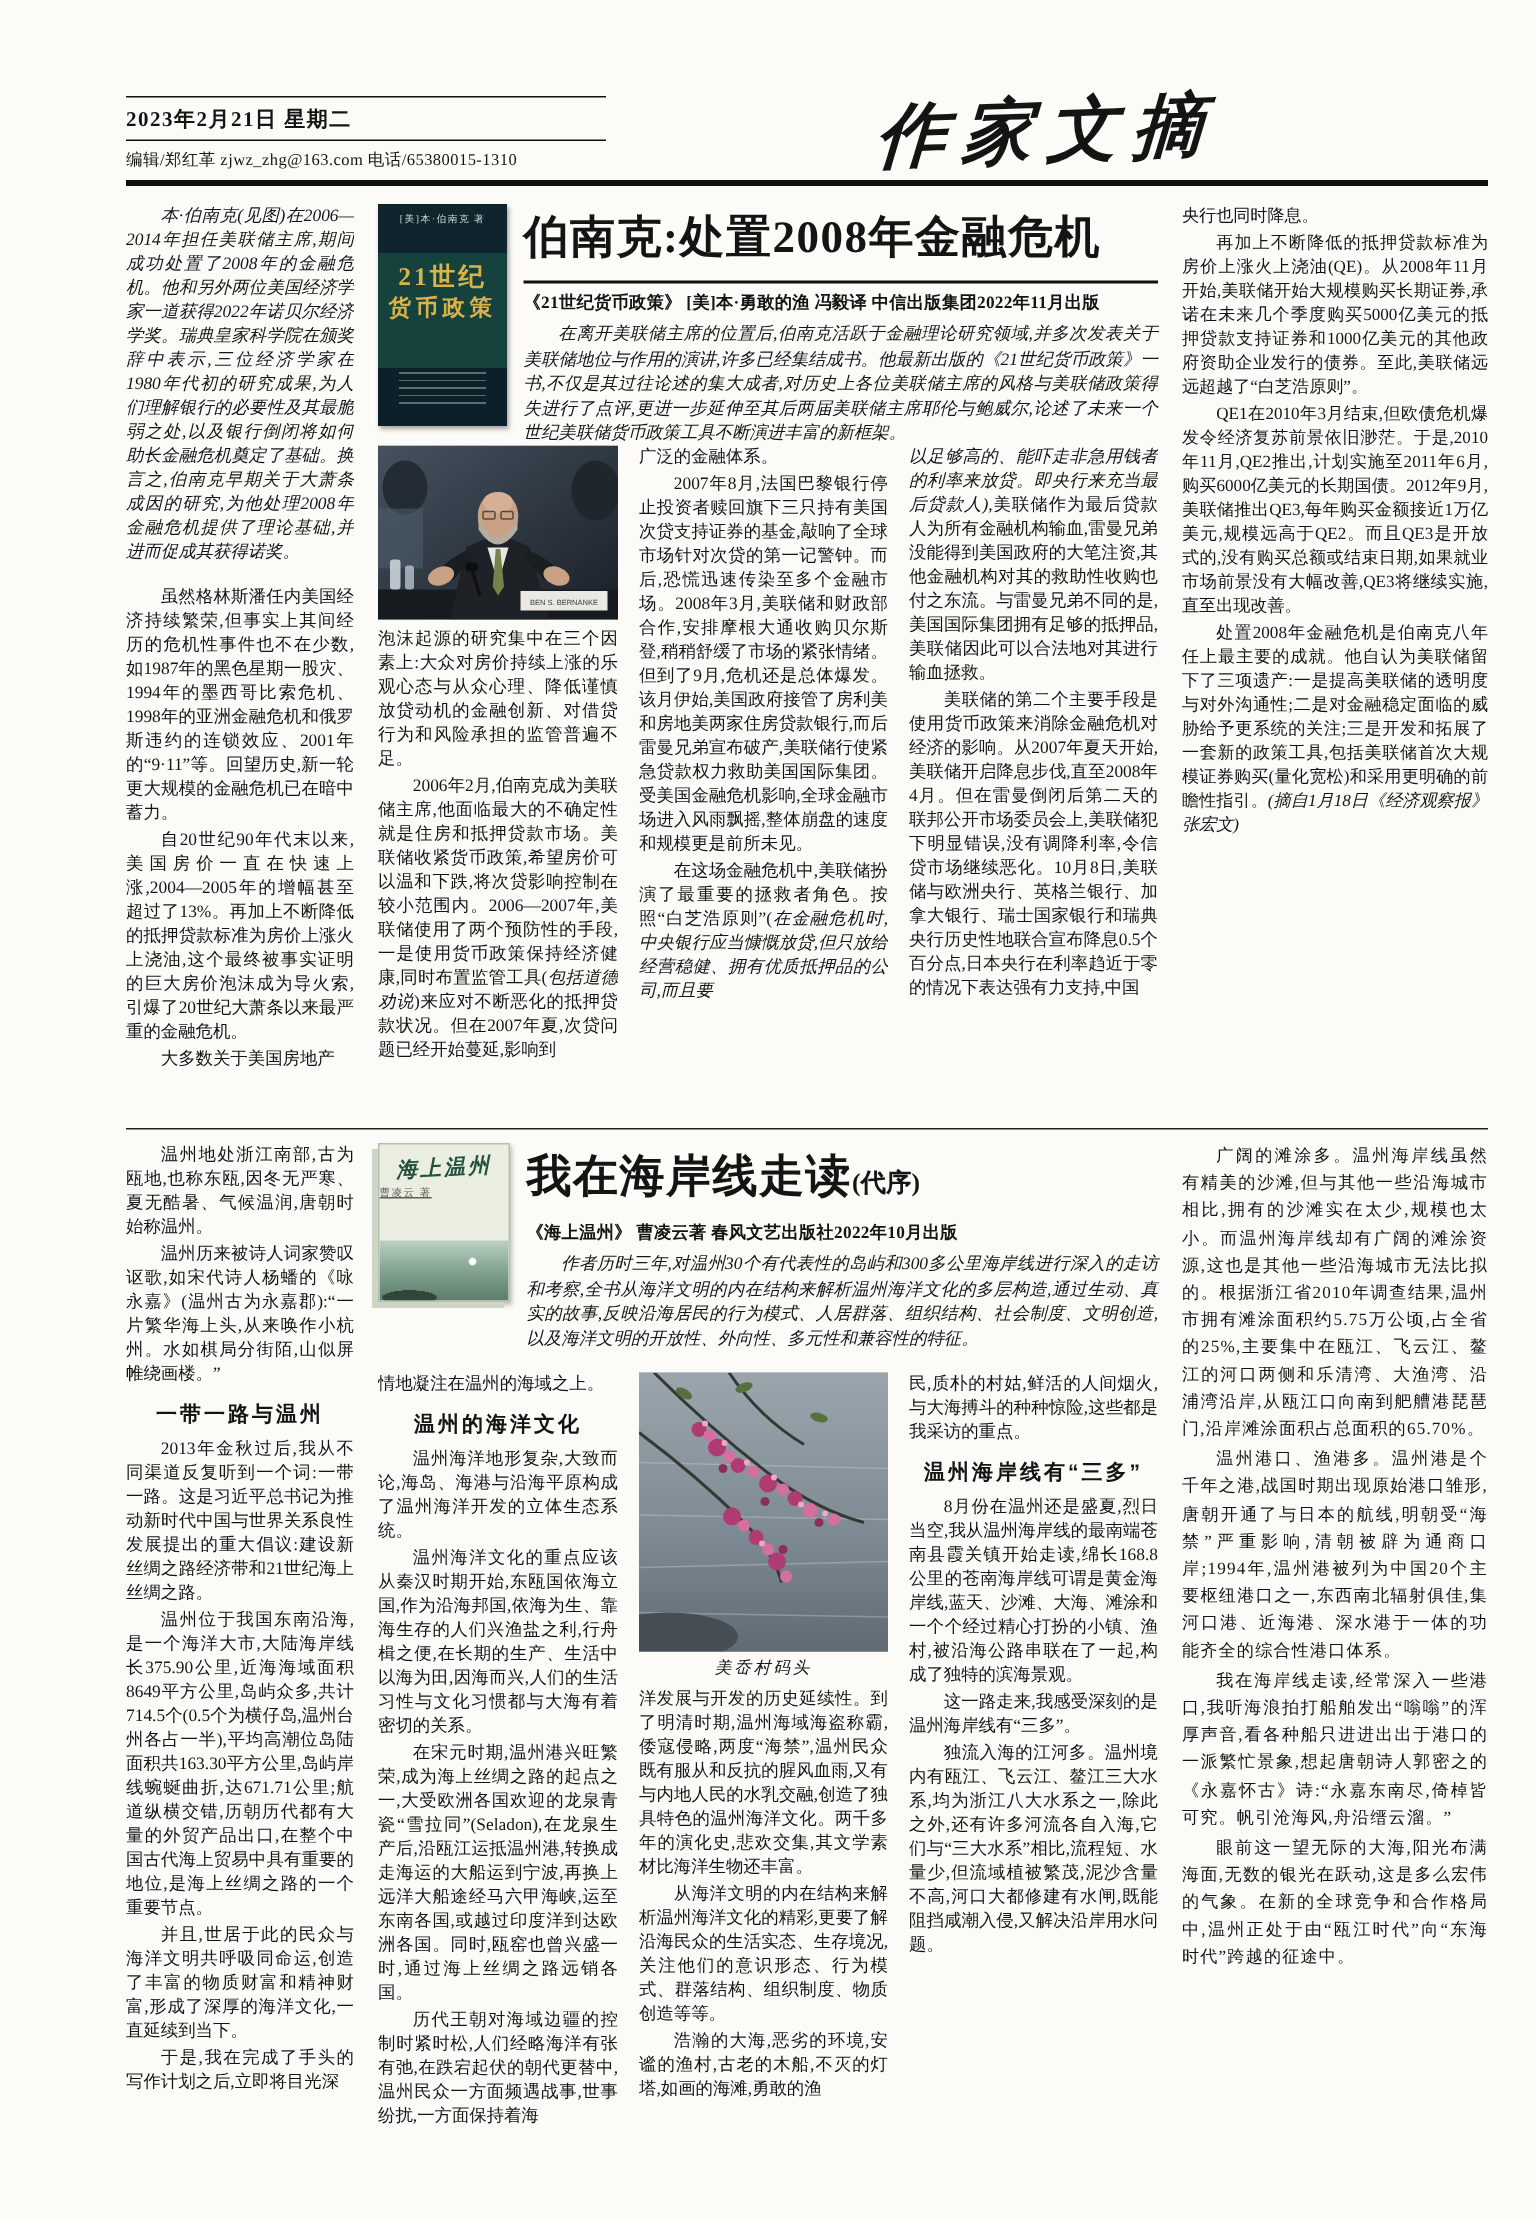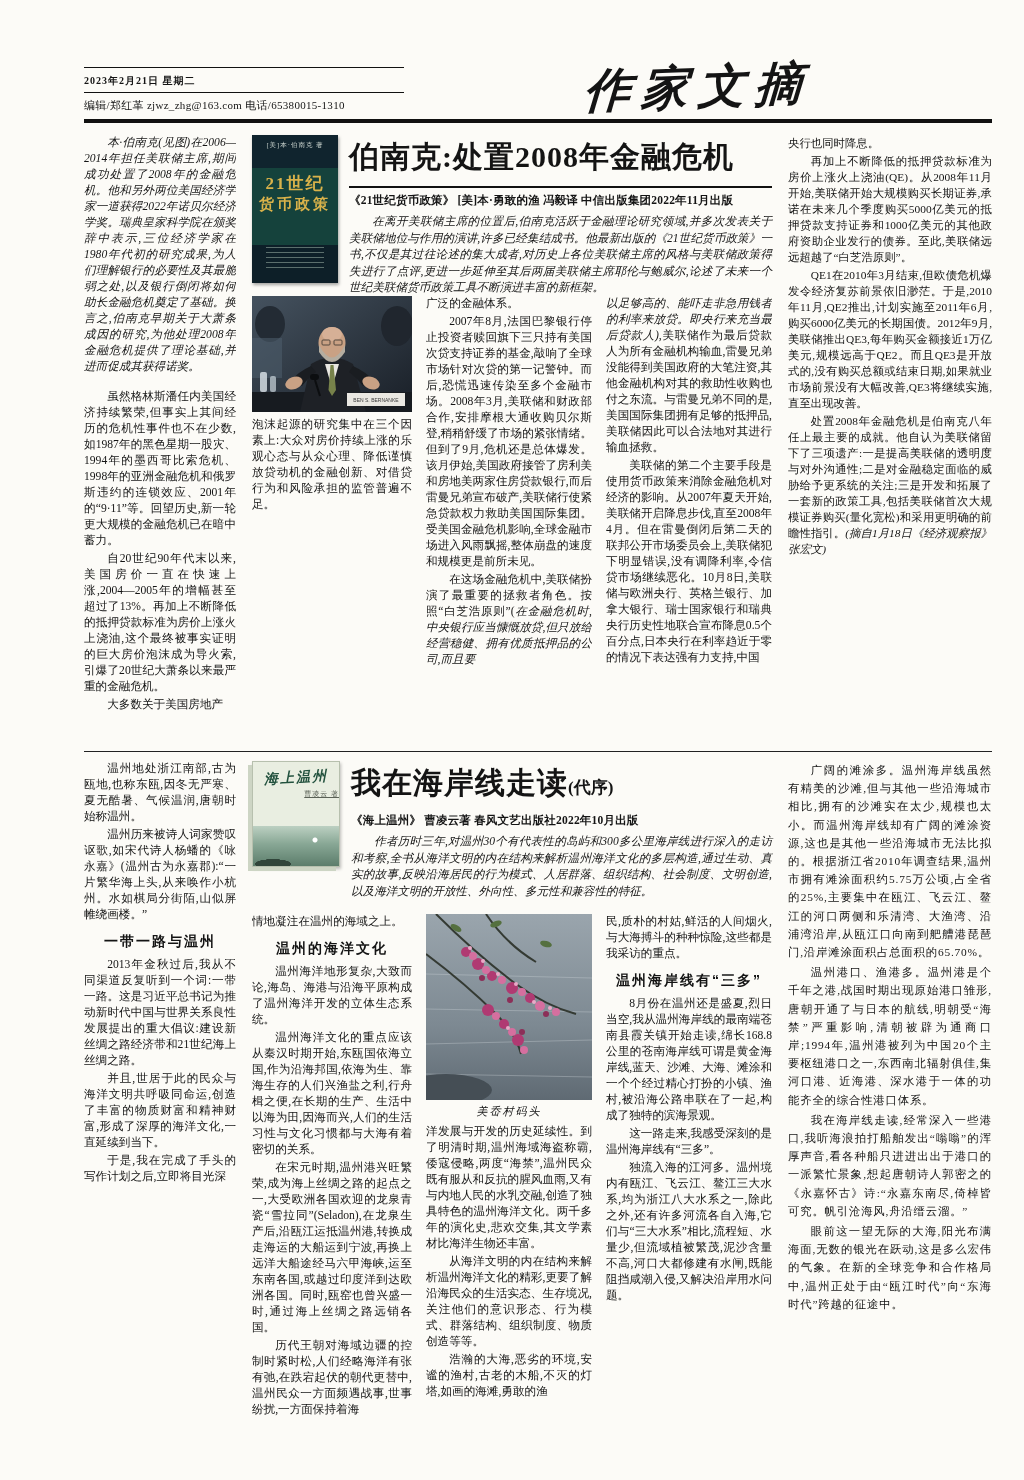--- a/index.html
+++ b/index.html
@@ -5,21 +5,21 @@
   html,body{margin:0;padding:0;}
   body{width:1024px;height:1480px;background:#fcfbf7;color:#141414;
        font-family:"Liberation Serif","DejaVu Serif",serif;}
   .page{width:1024px;height:1480px;overflow:hidden;position:relative;}
   .inner{padding:64px 32px 0 84px;}
 
   
   header{display:flex;align-items:flex-end;border-bottom:4px solid #111;
          padding-bottom:6px;position:relative;}
   .hdr-left{width:320px;border-top:1px solid #111;padding-top:4px;}
-  .hdr-date{font-size:10px;font-weight:bold;border-bottom:1px solid #111;
+  .hdr-date{font-size:14px;font-weight:bold;border-bottom:1px solid #111;
             padding:2px 0 4px;letter-spacing:1px;}
   .hdr-editor{font-size:11px;padding-top:5px;letter-spacing:.3px;}
   .masthead{flex:1;text-align:center;font-size:47px;font-weight:900;font-style:italic;
             letter-spacing:10px;transform:rotate(-2deg) skewX(-5deg);
             line-height:1;padding-bottom:2px;}
   .hdr-right{width:150px;text-align:right;white-space:nowrap;}
   .section-name{font-size:29px;font-weight:900;letter-spacing:4px;}
   .page-no{font-size:40px;font-weight:900;margin-left:10px;font-family:"DejaVu Serif",serif;}
 
   
@@ -60,21 +60,21 @@
   .cover1 .cv-byline{color:#cfd8d2;font-size:6.5px;text-align:center;margin-top:6px;letter-spacing:1px;}
   .cover1 .cv-t1{color:#d9b24a;font-size:17px;font-weight:900;text-align:center;margin-top:22px;letter-spacing:2px;}
   .cover1 .cv-t2{color:#d9b24a;font-size:15px;font-weight:900;text-align:center;letter-spacing:3px;}
   .cover1 .cv-lines{position:absolute;left:14px;right:14px;bottom:14px;height:22px;
           background:repeating-linear-gradient(180deg,#8fa49a 0 1px,transparent 1px 5px);opacity:.6;}
   .cover2{width:86px;height:104px;flex:none;position:relative;overflow:hidden;
           background:#e9eee1;border:1px solid #b7c0ae;
           box-shadow:-4px 4px 0 #cdd5c4,1px 2px 3px rgba(0,0,0,.25);}
   .cover2 .cv2-title{font-size:14px;font-weight:900;color:#23523e;letter-spacing:2px;
           text-align:center;margin-top:7px;transform:rotate(-3deg);font-style:italic;}
-  .cover2 .cv2-author{font-size:7px;color:#5a6156;text-align:right;margin-top:2px;letter-spacing:1px;text-decoration:underline;}
+  .cover2 .cv2-author{font-size:7px;color:#5a6156;text-align:left;margin-top:2px;letter-spacing:1px;text-decoration:underline;}
   .cover2 .cv2-photo{position:absolute;left:0;right:0;bottom:0;height:40px;
           background:
             radial-gradient(circle 2px at 62px 14px,#fff 0 2px,transparent 3px),
             radial-gradient(ellipse 30px 8px at 20px 38px,#31453a 0 60%,transparent 61%),
             linear-gradient(180deg,#bcd0c2 0%,#88a795 45%,#5c7d6b 100%);}
 
   
   .photo{width:100%;position:relative;overflow:hidden;background:#222;}
   .photo.bernanke{height:116px;margin-bottom:5px;}
   .photo.flowers{height:186px;}
@@ -149,20 +149,21 @@
                 <ellipse cx="42" cy="87" rx="9" ry="6" fill="#c9a184" transform="rotate(-20 42 87)"></ellipse>
                 <ellipse cx="119" cy="87" rx="9" ry="6" fill="#c9a184" transform="rotate(20 119 87)"></ellipse>
                 <line x1="68" y1="100" x2="63" y2="84" stroke="#0c0e10" stroke-width="2"></line>
                 <rect x="58" y="78" width="9" height="6" rx="3" fill="#0c0e10"></rect>
                 <rect x="95" y="97" width="58" height="13" fill="#eae8e2"></rect>
                 <text x="124" y="106" font-size="5" text-anchor="middle" fill="#3a3a3a" font-family="Liberation Sans, sans-serif">BEN S. BERNANKE</text>
               </svg>
             </div>
             <div>
                 <p class="blk-pc">泡沫起源的研究集中在三个因素上:大众对房价持续上涨的乐观心态与从众心理、降低谨慎放贷动机的金融创新、对借贷行为和风险承担的监管普遍不足。</p>
+                <p class="blk-p">2006年2月,伯南克成为美联储主席,他面临最大的不确定性就是住房和抵押贷款市场。美联储收紧货币政策,希望房价可以温和下跌,将次贷影响控制在较小范围内。2006—2007年,美联储使用了两个预防性的手段,一是使用货币政策保持经济健康,同时布置监管工具(<i>包括道德劝说</i>)来应对不断恶化的抵押贷款状况。但在2007年夏,次贷问题已经开始蔓延,影响到</p>
               </div>
           </div>
           <div class="col colw-3">
               <p class="blk-pc">广泛的金融体系。</p>
               <p class="blk-p">2007年8月,法国巴黎银行停止投资者赎回旗下三只持有美国次贷支持证券的基金,敲响了全球市场针对次贷的第一记警钟。而后,恐慌迅速传染至多个金融市场。2008年3月,美联储和财政部合作,安排摩根大通收购贝尔斯登,稍稍舒缓了市场的紧张情绪。但到了9月,危机还是总体爆发。该月伊始,美国政府接管了房利美和房地美两家住房贷款银行,而后雷曼兄弟宣布破产,美联储行使紧急贷款权力救助美国国际集团。受美国金融危机影响,全球金融市场进入风雨飘摇,整体崩盘的速度和规模更是前所未见。</p>
               <p class="blk-p">在这场金融危机中,美联储扮演了最重要的拯救者角色。按照“白芝浩原则”(<i>在金融危机时,中央银行应当慷慨放贷,但只放给经营稳健、拥有优质抵押品的公司,而且要</i></p>
             </div>
           <div class="col colw-4">
               <p class="blk-pc"><i>以足够高的、能吓走非急用钱者的利率来放贷。即央行来充当最后贷款人)</i>,美联储作为最后贷款人为所有金融机构输血,雷曼兄弟没能得到美国政府的大笔注资,其他金融机构对其的救助性收购也付之东流。与雷曼兄弟不同的是,美国国际集团拥有足够的抵押品,美联储因此可以合法地对其进行输血拯救。</p>
               <p class="blk-p">美联储的第二个主要手段是使用货币政策来消除金融危机对经济的影响。从2007年夏天开始,美联储开启降息步伐,直至2008年4月。但在雷曼倒闭后第二天的联邦公开市场委员会上,美联储犯下明显错误,没有调降利率,令信贷市场继续恶化。10月8日,美联储与欧洲央行、英格兰银行、加拿大银行、瑞士国家银行和瑞典央行历史性地联合宣布降息0.5个百分点,日本央行在利率趋近于零的情况下表达强有力支持,中国</p>
@@ -179,20 +180,21 @@
     </section>
 
     <div class="divider"></div>
 
     <section class="sec bottom">
       <div class="col colw-1">
           <p class="blk-p">温州地处浙江南部,古为瓯地,也称东瓯,因冬无严寒、夏无酷暑、气候温润,唐朝时始称温州。</p>
           <p class="blk-p">温州历来被诗人词家赞叹讴歌,如宋代诗人杨蟠的《咏永嘉》(温州古为永嘉郡):“一片繁华海上头,从来唤作小杭州。水如棋局分街陌,山似屏帷绕画楼。”</p>
           <h3 class="blk-h">一带一路与温州</h3>
           <p class="blk-p">2013年金秋过后,我从不同渠道反复听到一个词:一带一路。这是习近平总书记为推动新时代中国与世界关系良性发展提出的重大倡议:建设新丝绸之路经济带和21世纪海上丝绸之路。</p>
+          <p class="blk-p">温州位于我国东南沿海,是一个海洋大市,大陆海岸线长375.90公里,近海海域面积8649平方公里,岛屿众多,共计714.5个(0.5个为横仔岛,温州台州各占一半),平均高潮位岛陆面积共163.30平方公里,岛屿岸线蜿蜒曲折,达671.71公里;航道纵横交错,历朝历代都有大量的外贸产品出口,在整个中国古代海上贸易中具有重要的地位,是海上丝绸之路的一个重要节点。</p>
           <p class="blk-p">并且,世居于此的民众与海洋文明共呼吸同命运,创造了丰富的物质财富和精神财富,形成了深厚的海洋文化,一直延续到当下。</p>
           <p class="blk-p">于是,我在完成了手头的写作计划之后,立即将目光深</p>
         </div>
 
       <div class="mid">
         <div class="tblock">
           <div class="cover2">
             <div class="cv2-title">海上温州</div>
             <div class="cv2-author">曹凌云 著</div>
             <div class="cv2-photo"></div>

